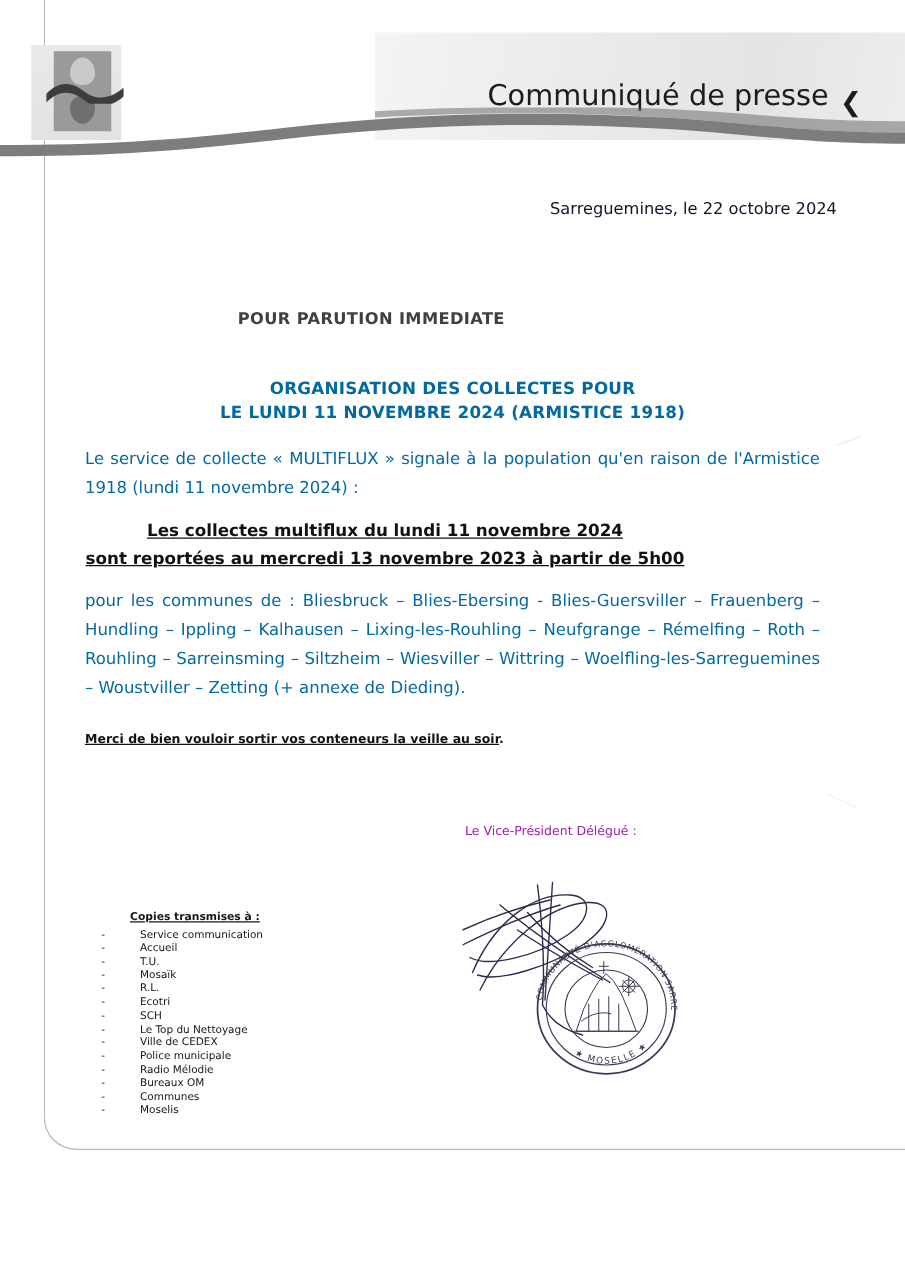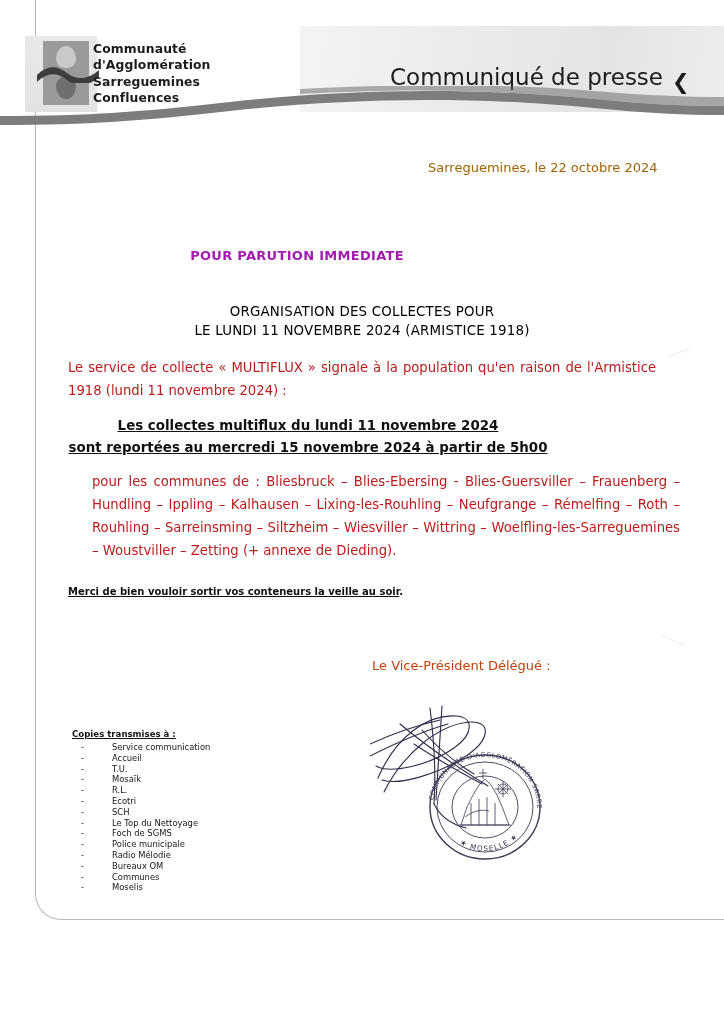--- a/index.html
+++ b/index.html
@@ -141,63 +141,63 @@
     font-size: 8.2px;
     font-weight: bold;
     line-height: 11.4px;
     color: #141414;
   }
   .address .gap { height: 9px; }
 
   
   .date-line {
     position: absolute;
-    left: 428px;
+    left: 440px;
     top: 160px;
     font-size: 13px;
-    color: #a16207;
+    color: #0f172a;
     white-space: nowrap;
     text-align: center;
   }
 
   
   .immediate {
     position: absolute;
     left: 0; top: 248px;
     width: 594px;
     text-align: center;
     font-size: 13px;
     font-weight: bold;
     letter-spacing: 0.3px;
-    color: #a21caf;
+    color: #404040;
   }
   .title-block {
     position: absolute;
     left: 0; top: 302px;
     width: 724px;
     text-align: center;
     font-size: 13.4px;
-    font-weight: normal;
+    font-weight: bold;
     line-height: 19px;
     letter-spacing: 0.2px;
-    color: #000000;
+    color: #0369a1;
   }
 
   
   .body-text {
     position: absolute;
     left: 68px;
     width: 588px;
     font-size: 13.2px;
     line-height: 23px;
-    color: #b91c1c;
+    color: #0369a1;
     text-align: justify;
   }
   .p-intro { top: 356px; }
-  .p-communes { top: 470px; margin-left: 24px; }
+  .p-communes { top: 470px; }
 
   .highlight {
     position: absolute;
     left: 0; top: 415px;
     width: 616px;
     text-align: center;
     font-size: 13.4px;
     font-weight: bold;
     line-height: 22px;
     color: #111;
@@ -212,23 +212,23 @@
     font-weight: bold;
     color: #111;
   }
   .merci u { text-decoration: underline; }
 
   
   .signature-block {
     position: absolute;
     left: 372px;
     top: 656px;
-    font-size: 13px;
+    font-size: 10px;
     line-height: 20px;
-    color: #c2410c;
+    color: #a21caf;
   }
 
   .sig-scribble {
     position: absolute;
     left: 370px;
     top: 700px;
     width: 200px;
     height: 135px;
     pointer-events: none;
   }
@@ -247,20 +247,21 @@
     left: 72px;
     top: 729px;
     font-size: 8.4px;
     color: #161616;
   }
   .copies-title {
     font-weight: bold;
     text-decoration: underline;
     font-size: 8.6px;
     margin-bottom: 3px;
+    margin-left: 32px;
   }
   .copies ul {
     list-style: none;
     margin: 0;
     padding: 0;
   }
   .copies li {
     line-height: 10.8px;
     position: relative;
     padding-left: 40px;
@@ -295,26 +296,20 @@
     <div class="logo-panel"></div>
 
     <div class="logo-mark">
       <div class="logo-bulb-top"></div>
       <div class="logo-bulb-bot"></div>
       <svg class="logo-wave" viewBox="0 0 62 20">
         <path d="M0,12 C10,2 20,2 30,10 C40,18 52,16 62,7 L62,14 C52,23 40,25 30,17 C20,9 10,9 0,19 Z" fill="#3d3d3d"></path>
       </svg>
     </div>
 
-    <div class="org-name">
-      <div>Communauté</div>
-      <div>d'Agglomération</div>
-      <div>Sarreguemines</div>
-      <div>Confluences</div>
-    </div>
 
     <svg class="wave-sep" viewBox="0 0 724 42" preserveAspectRatio="none">
       <path d="M0,30 C90,30 140,26 230,16 C330,5 430,2 530,8 C600,12 640,20 724,20 L724,29 C640,29 600,21 530,17 C430,11 330,14 230,25 C140,35 90,39 0,39 Z" fill="#7d7d7d"></path>
       <path d="M300,8 C380,4 450,3 530,8 C600,12 640,20 724,20 L724,11 C640,11 600,4 530,1 C450,-2 380,-1 300,3 Z" fill="#6e6e6e" opacity="0.55"></path>
     </svg>
   </div>
 
 
   <div class="date-line">Sarreguemines, le 22 octobre 2024</div>
 
@@ -322,21 +317,21 @@
 
   <div class="title-block">
     <div>ORGANISATION DES COLLECTES POUR</div>
     <div>LE LUNDI 11 NOVEMBRE 2024 (ARMISTICE 1918)</div>
   </div>
 
   <div class="body-text p-intro">Le service de collecte « MULTIFLUX » signale à la population qu'en raison de l'Armistice 1918 (lundi 11 novembre 2024) :</div>
 
   <div class="highlight">
     <div><span>Les collectes multiflux du lundi 11 novembre 2024</span></div>
-    <div><span>sont reportées au mercredi 15 novembre 2024 à partir de 5h00</span></div>
+    <div><span>sont reportées au mercredi 13 novembre 2023 à partir de 5h00</span></div>
   </div>
 
   <div class="body-text p-communes">pour les communes de : Bliesbruck – Blies-Ebersing - Blies-Guersviller – Frauenberg – Hundling – Ippling – Kalhausen – Lixing-les-Rouhling – Neufgrange – Rémelfing – Roth – Rouhling – Sarreinsming – Siltzheim – Wiesviller – Wittring – Woelfling-les-Sarreguemines – Woustviller – Zetting (+ annexe de Dieding).</div>
 
   <div class="merci">
     <u>Merci de bien vouloir sortir vos conteneurs la veille au soir</u><span>.</span>
   </div>
 
   <div class="signature-block">
     <div>Le Vice-Président Délégué :</div>
@@ -386,21 +381,21 @@
     <div class="copies-title">Copies transmises à :</div>
     <ul>
       <li>Service communication</li>
       <li>Accueil</li>
       <li>T.U.</li>
       <li>Mosaïk</li>
       <li>R.L.</li>
       <li>Ecotri</li>
       <li>SCH</li>
       <li>Le Top du Nettoyage</li>
-      <li>Foch de SGMS</li>
+      <li>Ville de CEDEX</li>
       <li>Police municipale</li>
       <li>Radio Mélodie</li>
       <li>Bureaux OM</li>
       <li>Communes</li>
       <li>Moselis</li>
     </ul>
   </div>
 
   <div class="scan-mark" style="left:668px;top:352px;width:22px;height:1px;transform:rotate(-20deg);opacity:.5;"></div>
   <div class="scan-mark" style="left:660px;top:640px;width:26px;height:1px;transform:rotate(25deg);opacity:.45;"></div>

